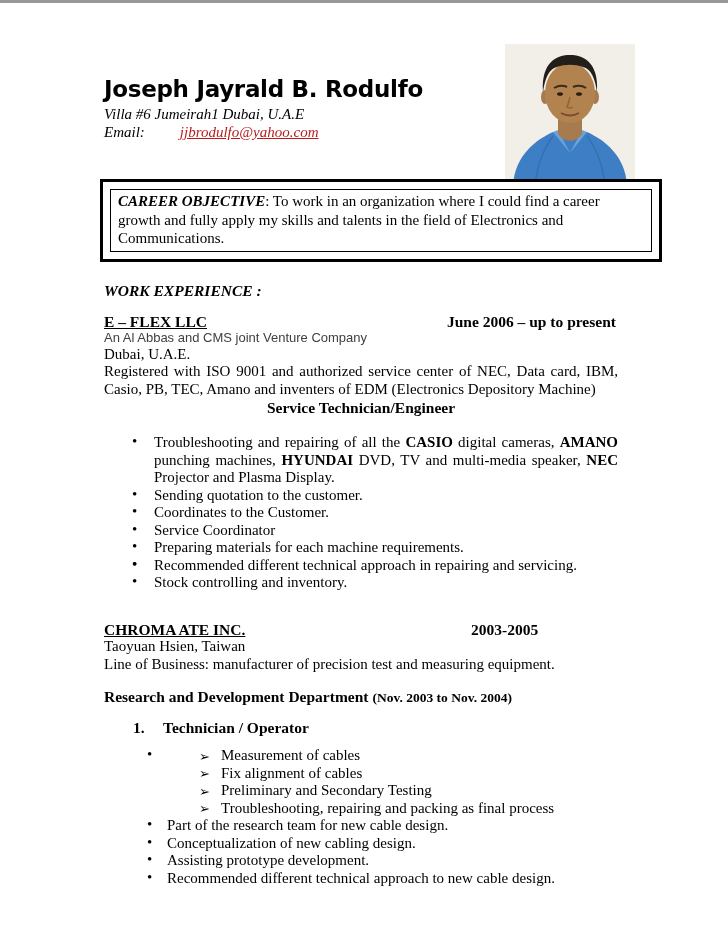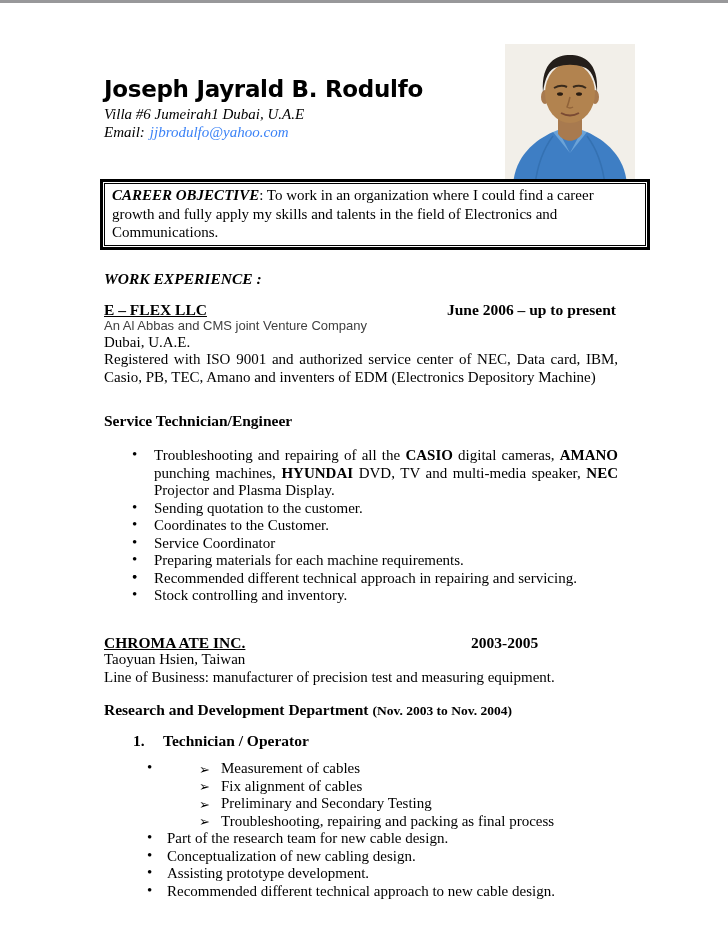--- a/index.html
+++ b/index.html
@@ -11,40 +11,40 @@
 
   .content { position:absolute; left:104px; top:0; width:514px; }
 
   .name {
     margin:76px 0 0 0; font-family:"DejaVu Sans", sans-serif; font-weight:bold;
     font-size:23px; line-height:27px; letter-spacing:-0.3px;
   }
   .contact-block { margin-top:2px; }
   .contact-line { font-style:italic; font-size:15px; line-height:18px; }
   .email-label { margin-right:5px;text-align:right; }
-  .email-link { color:#3b82f6; cursor:pointer; }
+  .email-link { text-decoration:underline; color:#b91c1c; cursor:pointer;margin-left:30px; }
 
   .photo { position:absolute; left:505px; top:44px; width:130px; height:141px; }
   .photo svg { display:block; width:130px; height:141px; }
 
-  .obj-box { margin:38px 0 0 -4px; width:542px; border:3px solid #000; padding:1px; background:#fff; }
+  .obj-box { margin:38px 0 0 -4px; width:542px; border:3px solid #000; padding:7px; background:#fff; }
   .obj-inner { border:1px solid #000; padding:2px 7px 3px 7px; font-size:15px; line-height:18.5px; }
   .obj-label { font-weight:bold; font-style:italic; }
 
   .sec-head { margin-top:20px; font-weight:bold; font-style:italic; font-size:15.5px; line-height:18px; }
 
   .company-row { position:relative; margin-top:13px; font-size:15.5px; line-height:17.5px; }
   .company { font-weight:bold; text-decoration:underline; }
   .dates { position:absolute; top:0; font-weight:bold; }
   .dates-j1 { left:343px; }
   .dates-j2 { left:367px; }
   .subtitle { font-family:"Liberation Sans", sans-serif; font-size:13px; line-height:15.5px; color:#404040; }
   .body-line { font-size:15px; line-height:17.5px; }
   .just { text-align:justify; }
-  .role { margin-top:26px; font-weight:bold; font-size:15.5px; line-height:18px; }
+  .role { margin-top:1px; font-weight:bold; font-size:15.5px; line-height:18px;text-align:center; }
 
   .blist { list-style:none; margin:0; padding:0; }
   .blist1 { margin-top:17px; }
   .bitem { position:relative; padding-left:50px; font-size:15px; line-height:17.5px; }
   .bitem > .mark { position:absolute; left:28px; top:-1px; }
   .bseg { font-weight:bold; }
 
   .chroma-block { margin-top:29px; }
   .dept { margin-top:15px; font-weight:bold; font-size:15.5px; line-height:18px; }
   .dept-name { margin-right:4px; }

